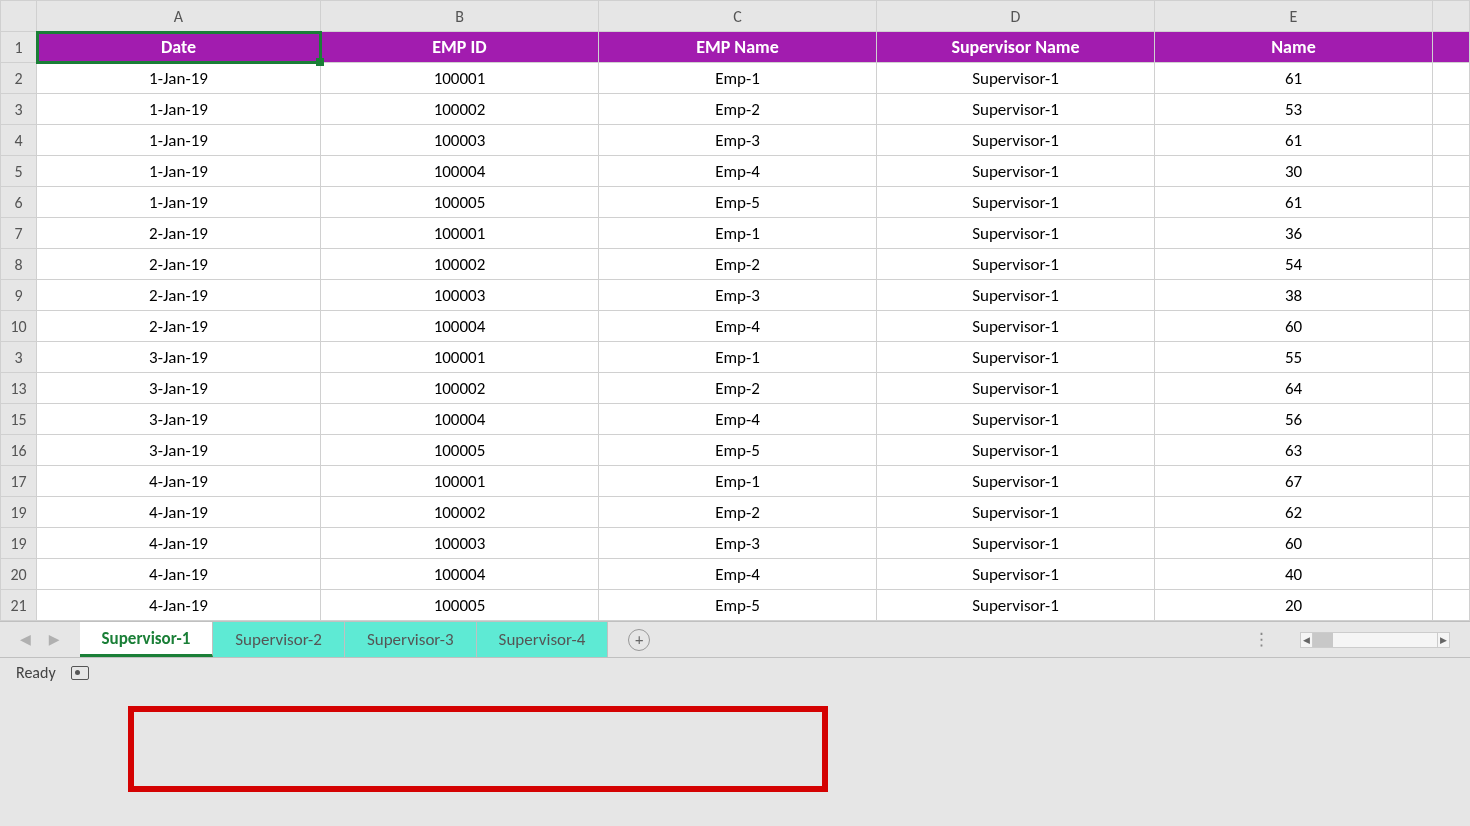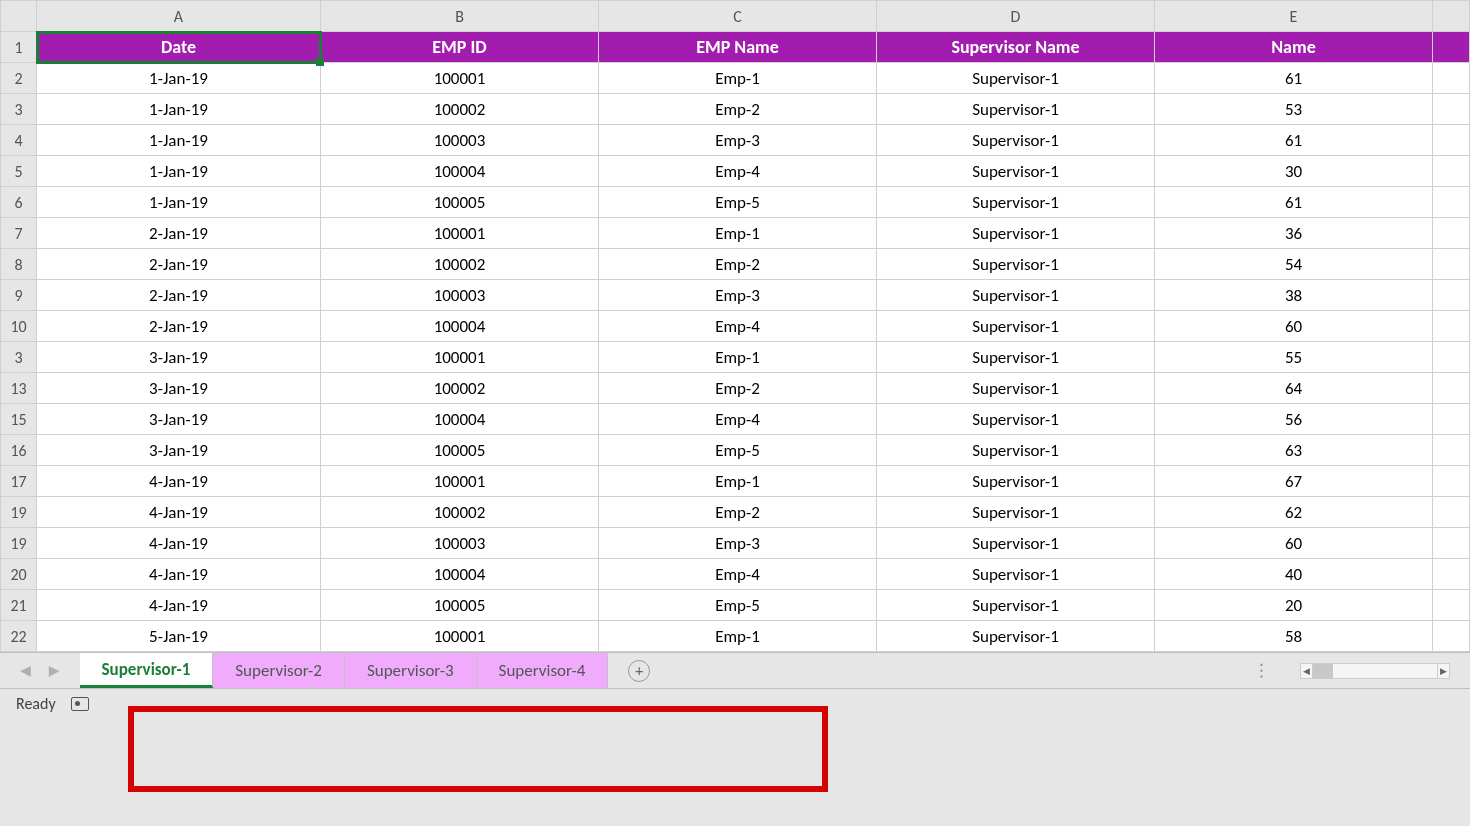--- a/index.html
+++ b/index.html
@@ -83,21 +83,21 @@
   }
   .tabs {
     display: flex;
     align-items: flex-end;
     height: 100%;
   }
   .tab {
     padding: 6px 22px;
     border-right: 1px solid #c0c0c0;
     color: #555;
-    background: #f0abfc;
+    background: #5eead4;
     cursor: pointer;
     height: 100%;
     display: flex;
     align-items: center;
   }
   .tab.active {
     background: #ffffff;
     color: #1a7f37;
     font-weight: bold;
     border-bottom: 3px solid #1a7f37;
@@ -374,29 +374,20 @@
           <td>40</td>
           <td></td>
         </tr>
         <tr>
           <th class="rowhdr">21</th>
           <td>4-Jan-19</td>
           <td>100005</td>
           <td>Emp-5</td>
           <td>Supervisor-1</td>
           <td>20</td>
-          <td></td>
-        </tr>
-        <tr>
-          <th class="rowhdr">22</th>
-          <td>5-Jan-19</td>
-          <td>100001</td>
-          <td>Emp-1</td>
-          <td>Supervisor-1</td>
-          <td>58</td>
           <td></td>
         </tr>
       </tbody>
   </table>
 </div>
 
 <div class="tabbar">
   <div class="nav-arrows">
     <span>◀</span>
     <span>▶</span>

